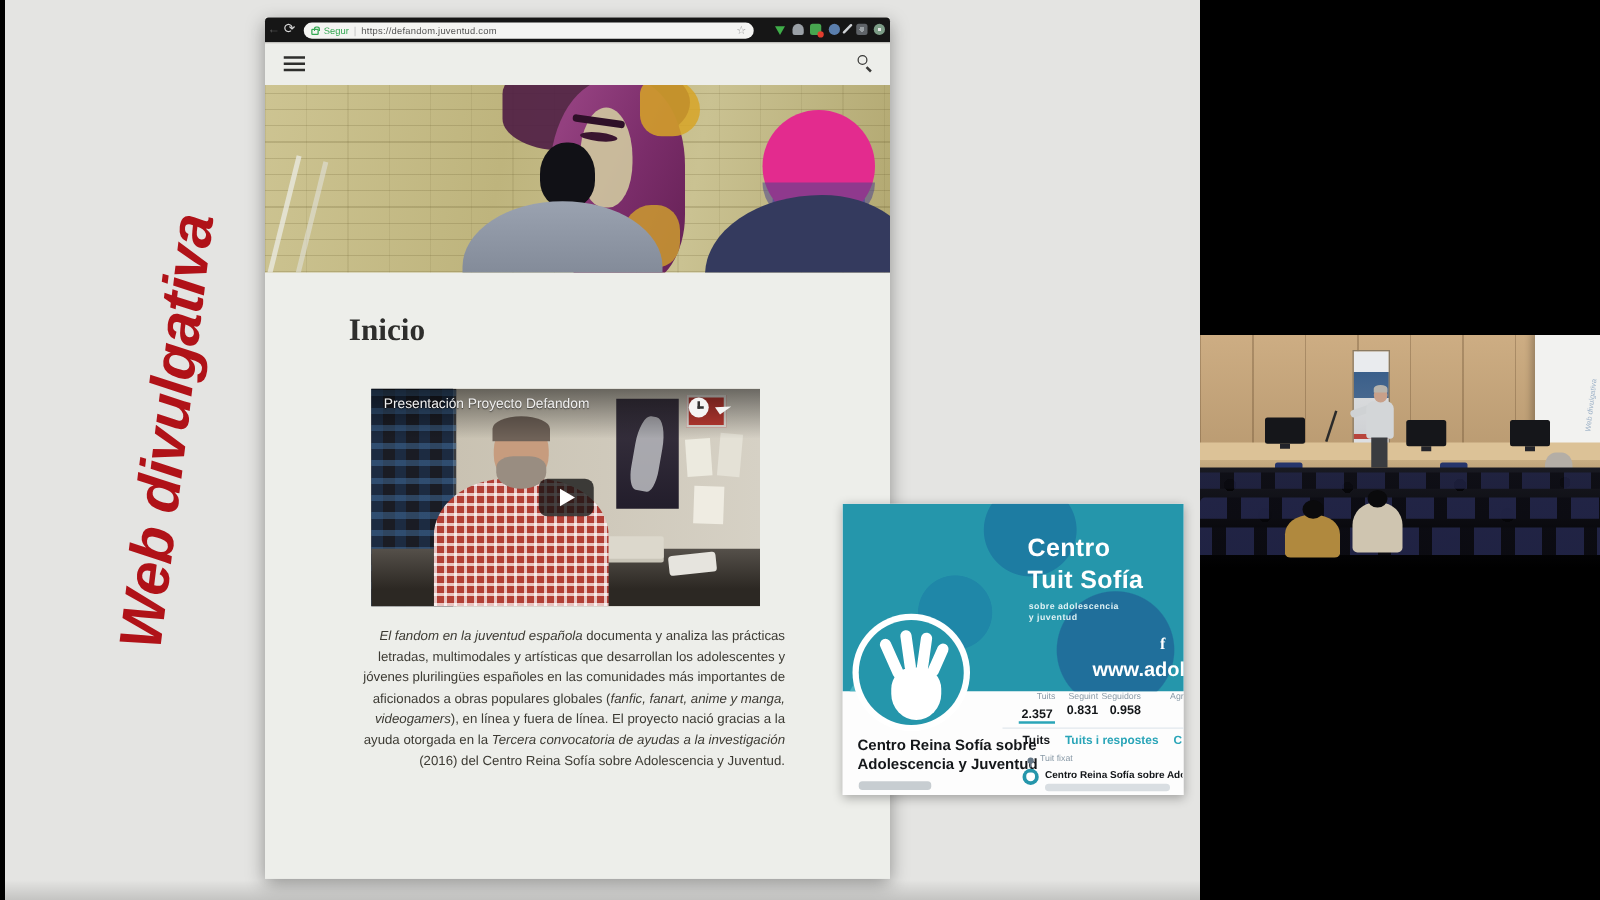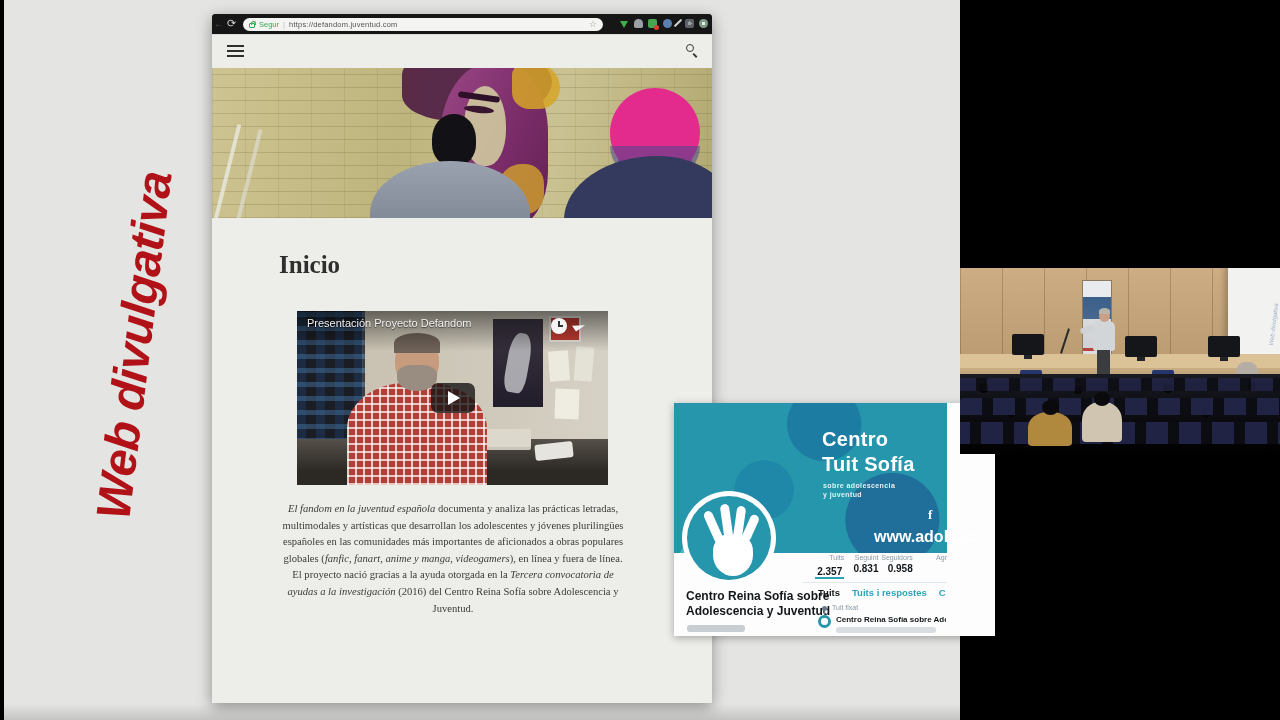--- a/index.html
+++ b/index.html
@@ -117,25 +117,25 @@
   .vt-clock::after { content:""; position:absolute; left:7px; top:3px; width:2px; height:6px; background:#333; }
   .vt-clock::before { content:""; position:absolute; left:7px; top:7px; width:5px; height:2px; background:#333; }
   .vt-share { left:278px; top:9px; width:0; height:0; border-left:7px solid transparent;
       border-bottom:11px solid #f4f4f4; transform:rotate(55deg); }
   .vt-play { left:134px; top:72px; width:44px; height:30px; background:rgba(18,18,18,.78); border-radius:7px; }
   .vt-play::after { content:""; position:absolute; left:17px; top:8px; width:0; height:0;
       border-top:7px solid transparent; border-bottom:7px solid transparent; border-left:12px solid #fff; }
 
   
   .para { position:absolute; left:66px; top:283px; width:350px;
-      font-family:Liberation Serif, serif; font-size:10.6px; line-height:16.6px; color:#3c3a33; text-align:center; }
+      font-family:Liberation Sans, sans-serif; font-size:10.6px; line-height:16.6px; color:#3c3a33; text-align:right; }
   .para i { font-style:italic; }
 
   
-  #twitter { left:670px; top:403px; width:321px; height:233px; background:#fdfdfd; overflow:hidden;
+  #twitter { left:670px; top:403px; width:273px; height:233px; background:#fdfdfd; overflow:hidden;
       box-shadow:0 2px 8px rgba(0,0,0,.3); }
   .tw-banner { left:0; top:0; width:273px; height:150px;
       background:
         radial-gradient(90px 90px at 16% 112%, #4ab4c2 0 46%, transparent 47%),
         radial-gradient(75px 75px at 55% 14%, #1d7ca2 0 49%, transparent 50%),
         radial-gradient(95px 95px at 80% 78%, #206f9b 0 49%, transparent 50%),
         radial-gradient(60px 60px at 33% 58%, #1f87a8 0 49%, transparent 50%),
         #2596ab; }
   .tw-banner-title { left:148px; top:24px; color:#fff; font-size:20px; font-weight:bold; line-height:25px; letter-spacing:.3px; }
   .tw-banner-sub { left:149px; top:78px; color:#dff2f5; font-size:7px; font-weight:bold; line-height:9px; letter-spacing:.4px; }

